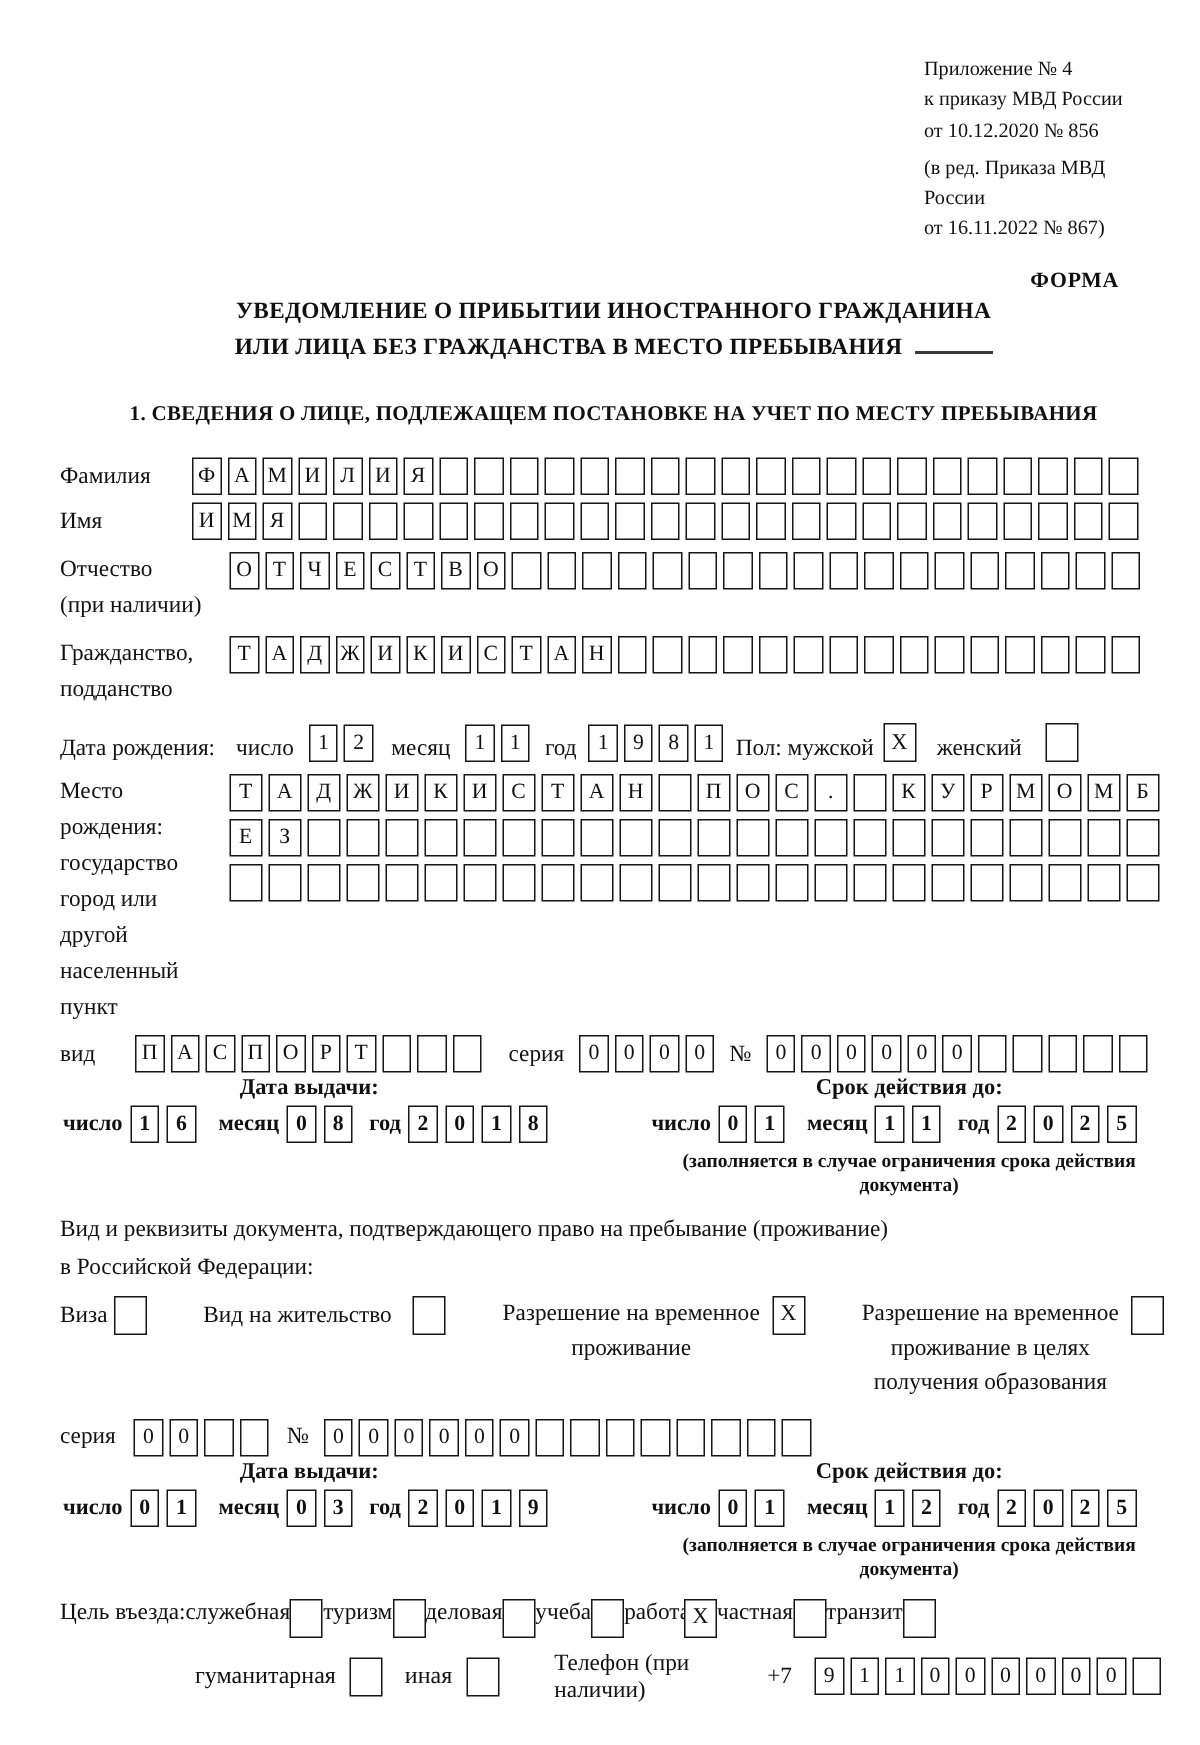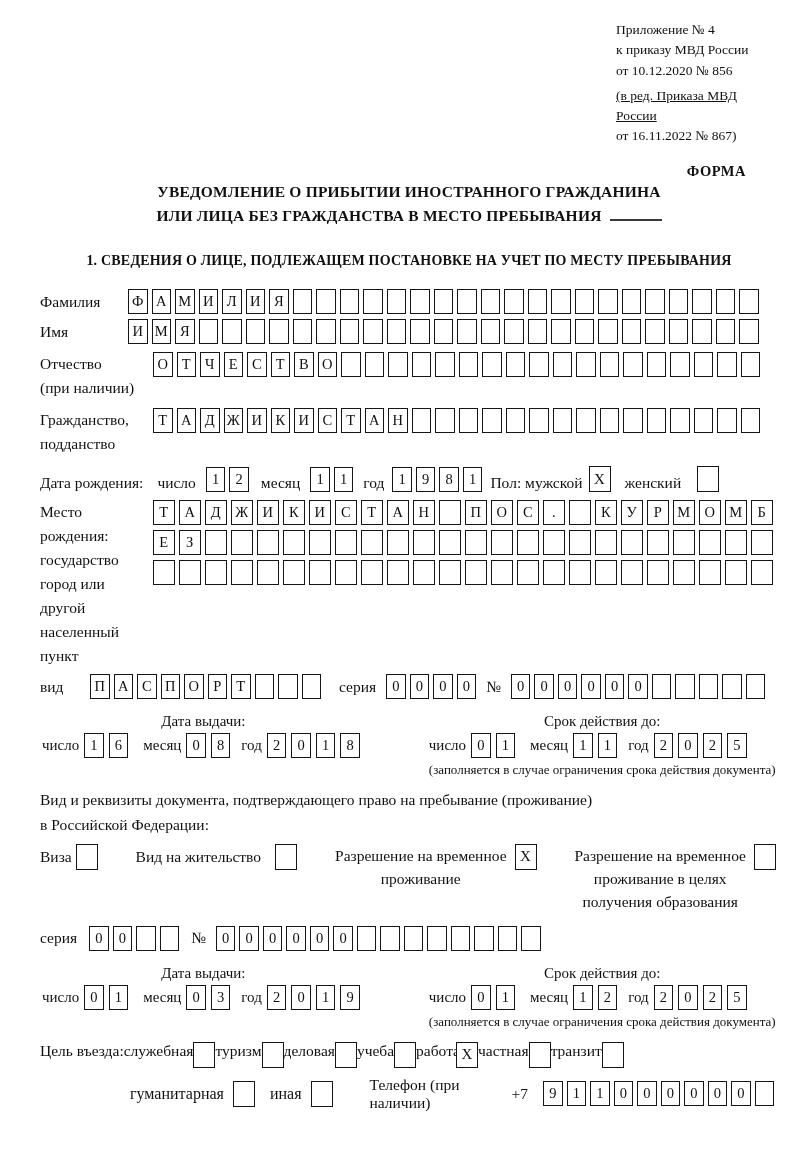--- a/index.html
+++ b/index.html
@@ -1,22 +1,22 @@
 <!DOCTYPE html>
 <html><head>
 <meta charset="utf-8">
 <style>
   * { box-sizing: border-box; }
   html,body { margin:0; padding:0; background:#ffffff; }
   body { width:800px; font-family:"Liberation Serif", serif; color:#111; }
-  .page { width:800px; height:1163px; padding:20px 22px 10px 40px; position:relative; overflow:hidden; background:#fff; }
+  .page { width:800px; height:1163px; padding:36px 22px 10px 40px; position:relative; overflow:hidden; background:#fff; }
 
   
   .annex { margin-left:576px; font-size:13.5px; line-height:1.5; }
-  .annex .gap { margin-top:5px;text-decoration:underline; }
+  .annex .gap { margin-top:5px; }
   .forma { text-align:right; padding-right:32px; font-weight:bold; font-size:14.5px; margin-top:16px; letter-spacing:0.5px; }
 
   
   .title { text-align:center; font-weight:bold; font-size:15.5px; line-height:1.6; letter-spacing:0.2px; }
   .blank-line { display:inline-block; width:52px; border-bottom:2px solid #3a3a3a; height:12px; margin-left:8px; }
   .sec-heading { text-align:center; font-weight:bold; font-size:14px; margin-top:24px; letter-spacing:0.2px; }
 
   
   .frow { display:flex; align-items:center; margin-top:5px; }
   .flabel { font-size:15.5px; flex:0 0 auto; }
@@ -25,21 +25,21 @@
   .boxes.wide .box { width:21.5px; margin-right:4.5px; }
   .cbox { width:22px; height:26px; border:1.7px solid #151515; display:inline-flex; align-items:center; justify-content:center; font-size:15px; flex:0 0 auto; background:#fff; }
 
   .w88 { width:88px; } .w113 { width:113px; } .w50 { width:50px; }
 
   .mlrow { display:flex; align-items:flex-start; margin-top:8px; }
   .mlabel { flex:0 0 auto; font-size:15.5px; line-height:1.55; }
   .vstack { display:flex; flex-direction:column; gap:5px; }
 
   
-  .date-pair { display:flex; margin-top:14px; }
+  .date-pair { display:flex; margin-top:2px;font-weight:bold; }
   .dg { }
   .dg.left { margin-left:2px; }
   .dg.right { margin-left:64px; }
   .dg-head { text-align:center; font-size:15px; margin-bottom:3px; }
   .dg-row { display:flex; align-items:center; font-size:15px; }
   .dg-row .lbl { margin-right:5px; }
   .dg-row .lbl2 { margin-left:10px; margin-right:5px; }
   .dg-row .box { margin-right:5px; }
   .dg-note { font-size:13px; margin-top:4px; text-align:center; }
 

